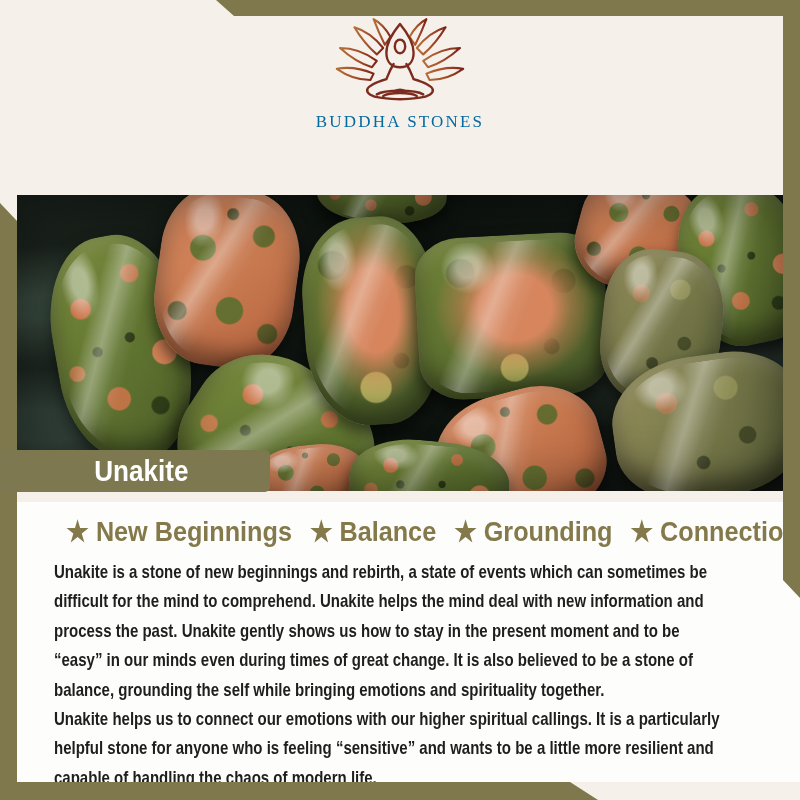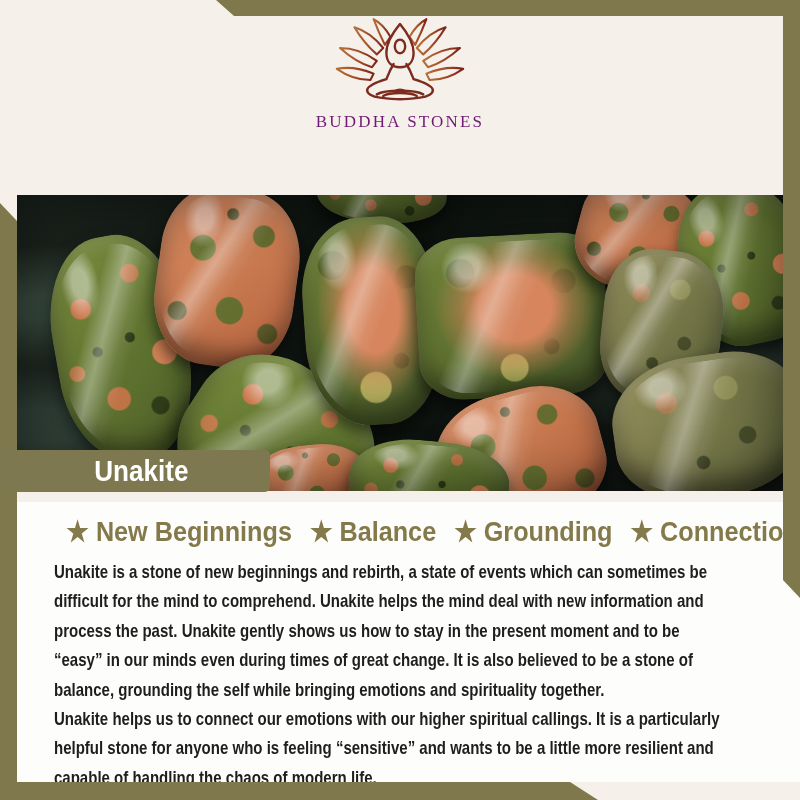--- a/index.html
+++ b/index.html
@@ -14,21 +14,21 @@
     clip-path:polygon(0 0,100% 0,100% 598px,0 580px);}
   .frame-left{left:0;top:203px;width:17px;height:597px;
     clip-path:polygon(0 0,100% 18px,100% 100%,0 100%);}
   .frame-bottom{left:0;bottom:0;width:598px;height:18px;
     clip-path:polygon(0 0,570px 0,100% 100%,0 100%);}
 
   
   .logo-wrap{position:absolute;left:315px;top:16px;width:170px;height:96px;z-index:2;}
   .brand-name{position:absolute;left:0;top:112px;width:800px;text-align:center;
     font-family:"Liberation Serif",serif;font-size:17px;letter-spacing:2.2px;
-    color:#701a75;z-index:2;}
+    color:#0369a1;z-index:2;}
   .title-band{position:absolute;left:165px;top:139px;width:470px;height:54px;
     background:#fbf8f3;z-index:2;display:flex;align-items:center;justify-content:center;}
   .title-band .title{font-size:41px;font-weight:bold;color:#7c7645;white-space:nowrap;
     transform:scaleX(.75);transform-origin:center;letter-spacing:0;}
 
   
   .photo{position:absolute;left:17px;top:195px;width:766px;height:296px;overflow:hidden;z-index:2;
     background:
       radial-gradient(ellipse at 6% 38%, #35463c 0 5%, transparent 24%),
       radial-gradient(ellipse at 3% 78%, #2e3d35 0 5%, transparent 20%),

